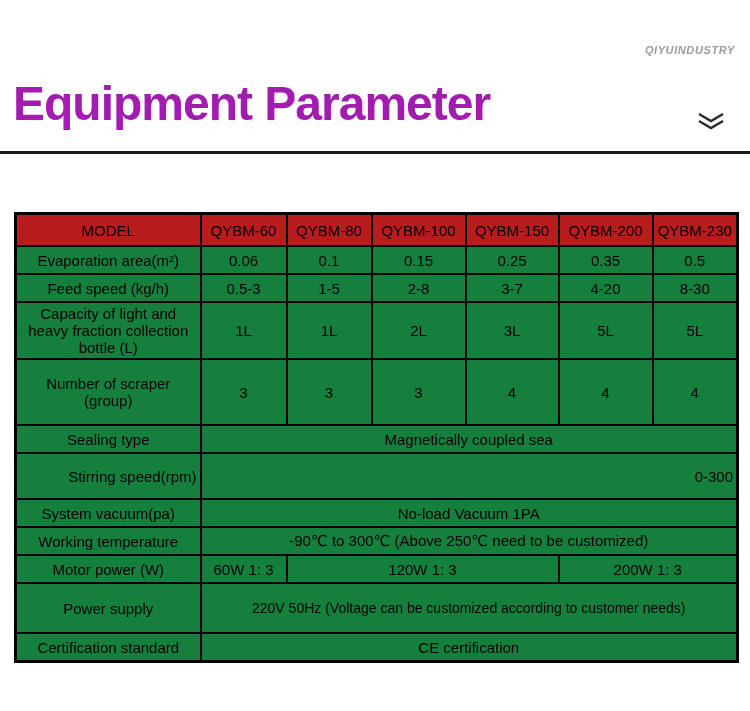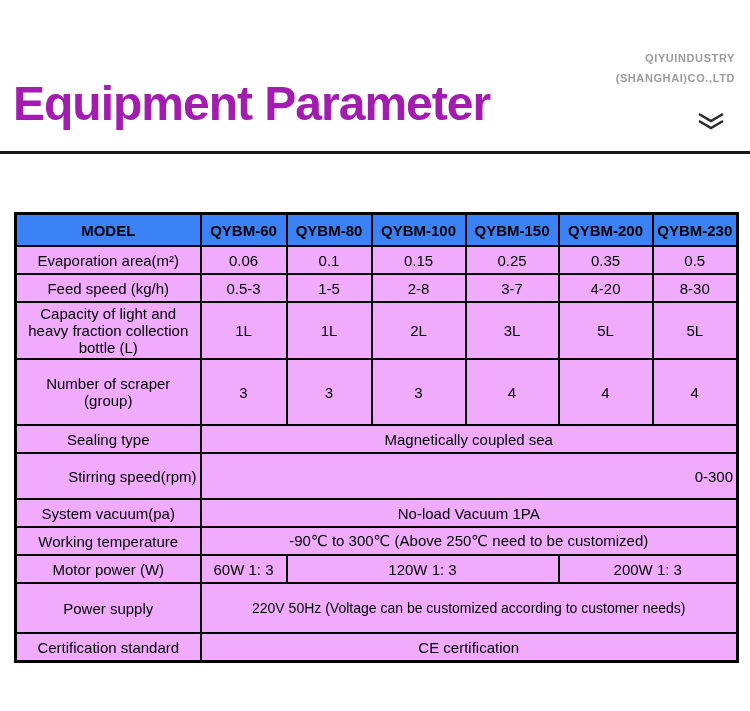--- a/index.html
+++ b/index.html
@@ -10,28 +10,29 @@
   }
   .page {
     position: relative;
     width: 750px;
     height: 711px;
     background: #ffffff;
     overflow: hidden;
   }
   .brand {
     position: absolute;
-    top: 48px;
+    top: 40px;
     right: 15px;
     text-align: right;
     color: #9b9b9b;
     font-weight: bold;
     font-size: 11px;
     letter-spacing: 0.6px;
     line-height: 20px;
+    font-style: italic;
   }
   .title {
     position: absolute;
     top: 76px;
     left: 13px;
     margin: 0;
     font-size: 48px;
     font-weight: bold;
     color: #a21caf;
     letter-spacing: -1px;
@@ -64,46 +65,45 @@
   table.spec th, table.spec td {
     border: 2px solid #000;
     text-align: center;
     vertical-align: middle;
     font-size: 15px;
     color: #000;
     padding: 2px 3px;
     overflow: hidden;
   }
   table.spec thead th {
-    background: #3b82f6;
-    font-weight: bold;
+    background: #b91c1c;
+    font-weight: normal;
     height: 26px;
   }
   table.spec tbody td {
     height: 22px;
-    background: #f0abfc;
+    background: #15803d;
     margin-top: 32px;
   }
   table.spec td.row-label {
     font-weight: normal;
   }
   
   table.spec tbody tr:nth-child(4) td { height: 60px; }
   table.spec tbody tr:nth-child(6) td { height: 40px; text-align: right; }
   table.spec tbody tr:nth-child(10) td { height: 44px; }
   table.spec tbody tr:nth-child(10) td.span-value { font-size: 14px; }
 </style>
 </head>
 <body>
 
 <div class="page">
 
   <div class="brand">
     <div>QIYUINDUSTRY</div>
-    <div>(SHANGHAI)CO.,LTD</div>
   </div>
 
   <h1 class="title">Equipment Parameter</h1>
 
   <div class="chevron">
     <svg width="28" height="20" viewBox="0 0 28 20">
       <polyline points="2,2 14,9 26,2" fill="none" stroke="#2b2b2b" stroke-width="2.6"></polyline>
       <polyline points="2,9 14,16 26,9" fill="none" stroke="#2b2b2b" stroke-width="2.6"></polyline>
     </svg>
   </div>

